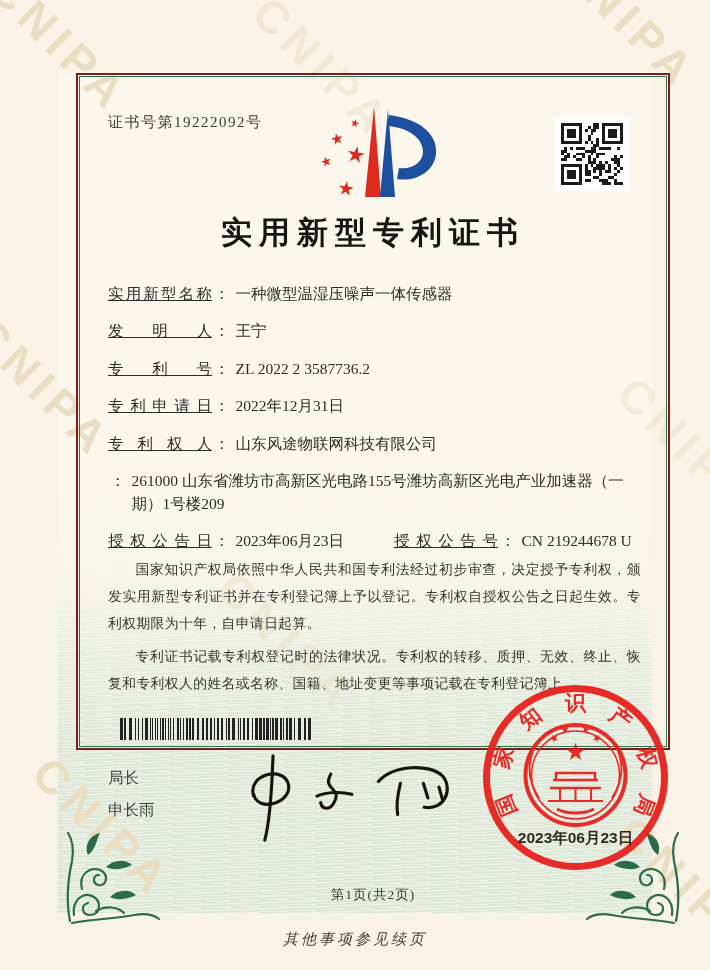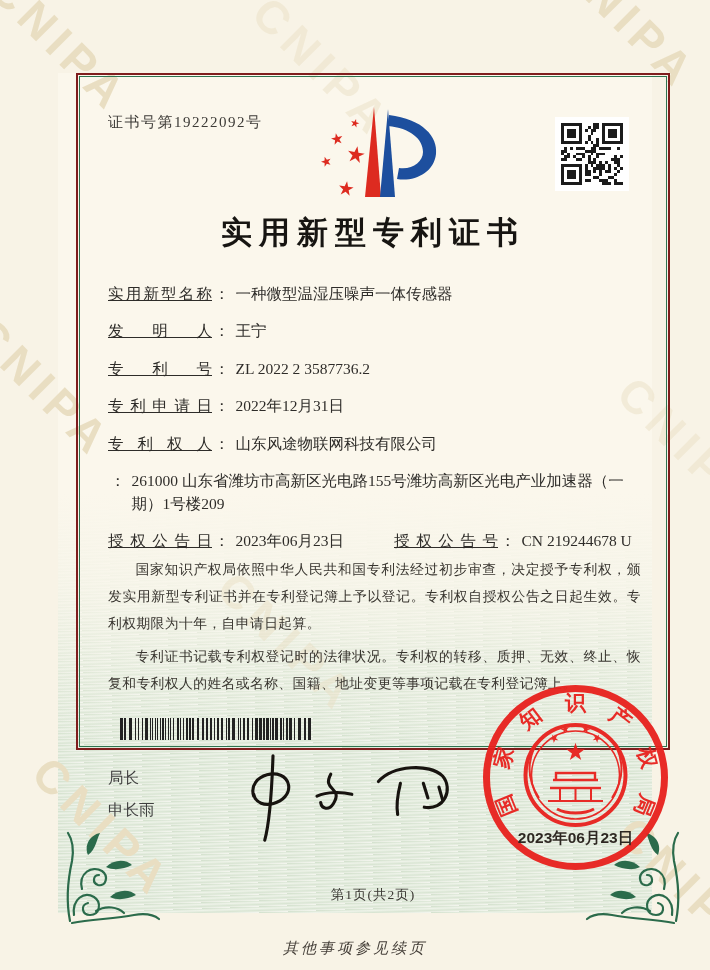--- a/index.html
+++ b/index.html
@@ -64,21 +64,21 @@
   .seal{position:absolute;top:605px;left:400px;width:195px;height:195px;z-index:5;opacity:.95;}
   .page-ind{
     position:absolute;top:811px;left:0;right:0;text-align:center;
     font-size:13.5px;color:#3b3934;letter-spacing:1px;
   }
   .flourish{position:absolute;width:100px;height:100px;top:752px;}
   .flourish.fl-left{left:-16px;}
   .flourish.fl-right{right:-16px;transform:scaleX(-1);}
   .cont-note{
     position:absolute;top:930px;left:0;right:0;z-index:3;text-align:center;
-    font-size:15px;font-style:italic;letter-spacing:3px;color:#46403a;margin-top:9px;
+    font-size:15px;font-style:italic;letter-spacing:3px;color:#46403a;
   }
   .star{font-family:"DejaVu Sans",sans-serif;}
 </style>
 </head>
 <body>
 
 <span class="wm" style="left:-28px;top:15px;">CNIPA</span>
 <span class="wm faint" style="left:235px;top:40px;">CNIPA</span>
 <span class="wm" style="left:540px;top:-8px;">CNIPA</span>
 <span class="wm faint" style="left:600px;top:420px;">CNIPA</span>

